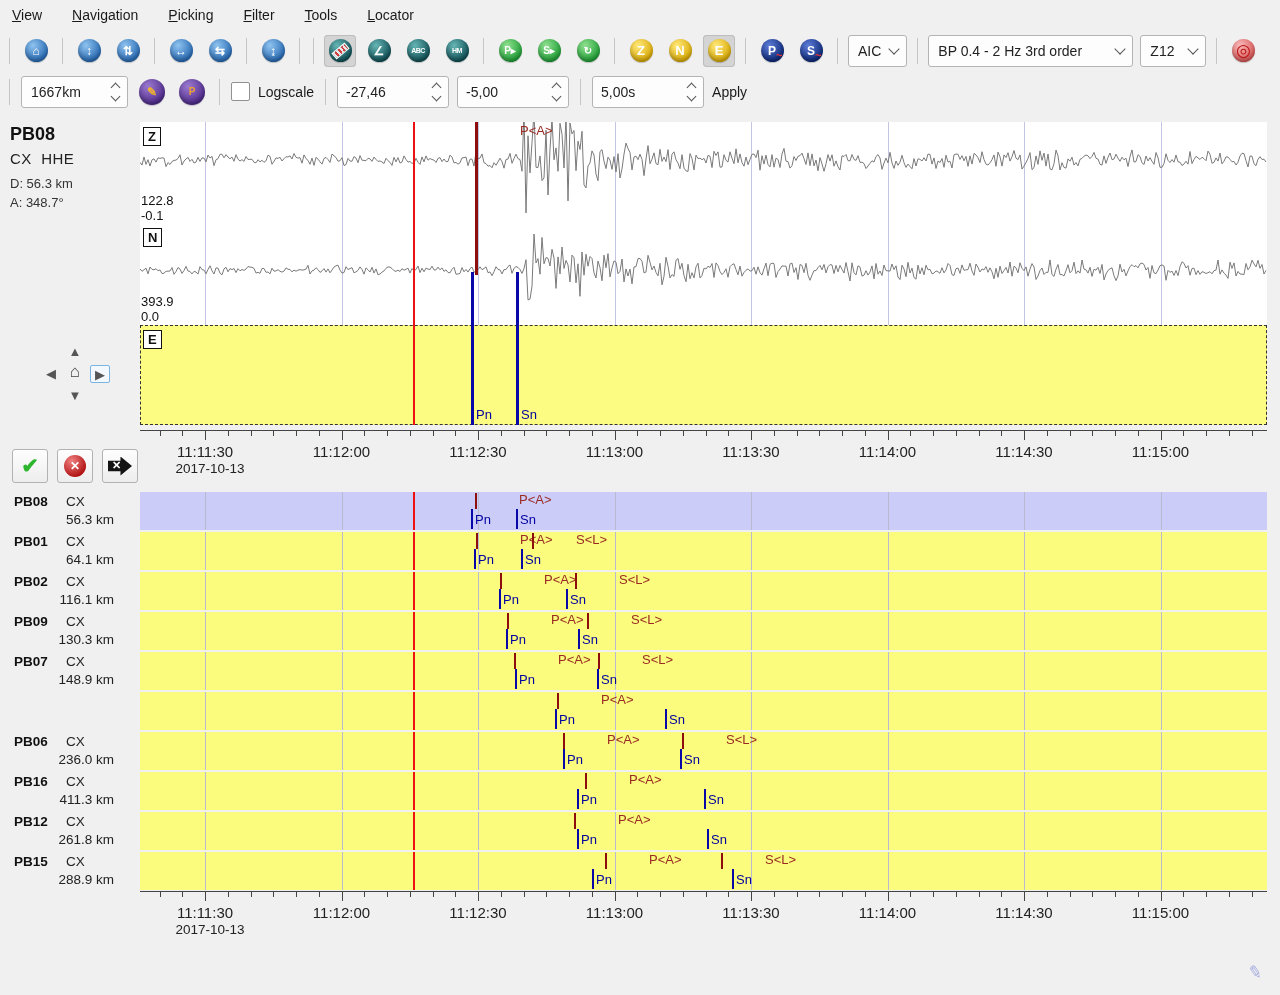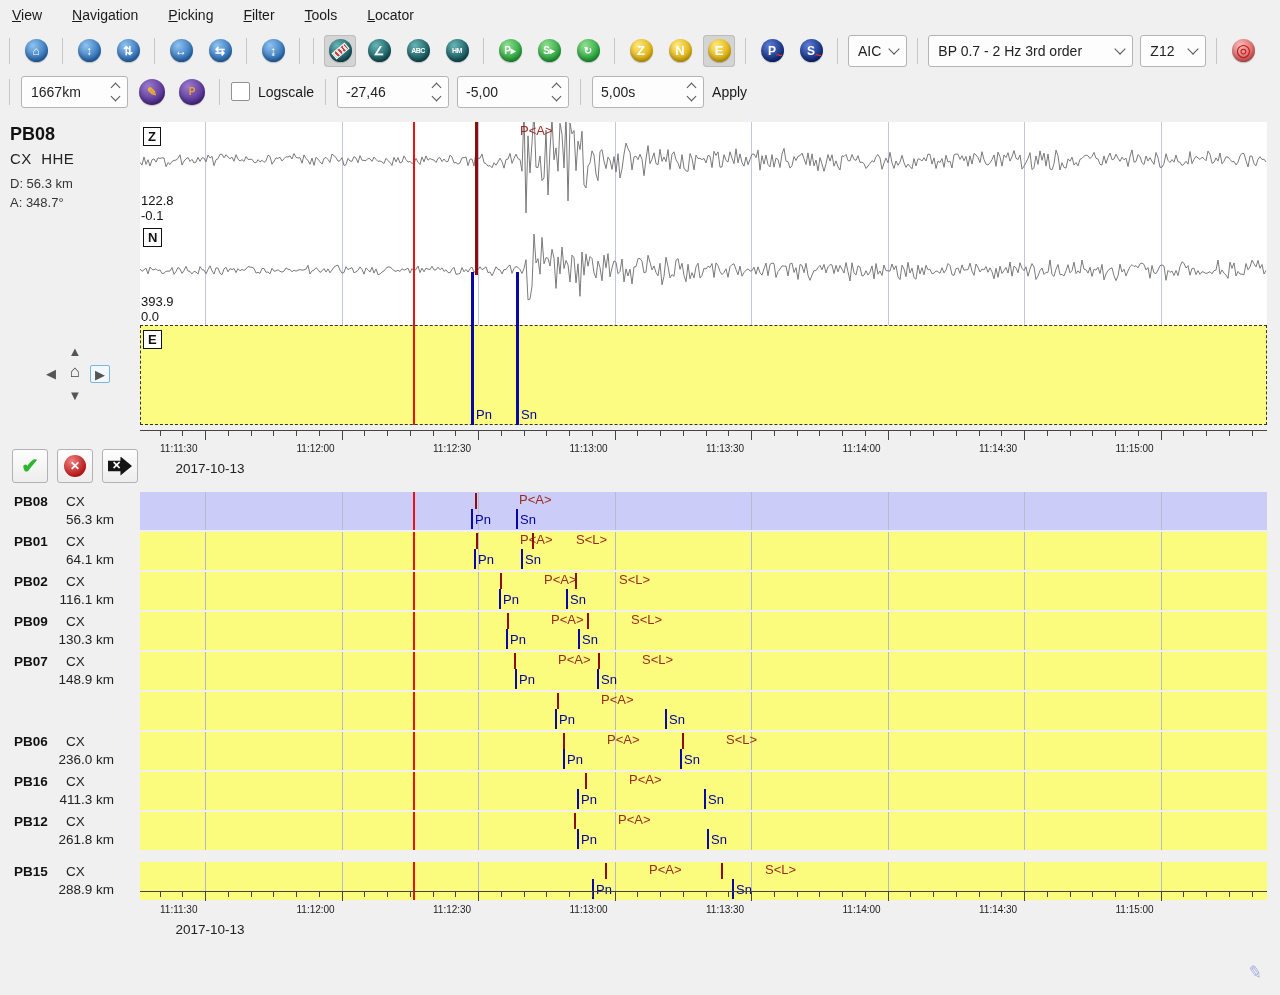--- a/index.html
+++ b/index.html
@@ -68,21 +68,21 @@
   .mline{position:absolute;width:3px;background:var(--pick-p,#8e0d0d);}
   .mline.mb{background:var(--pick-auto,#0808a8);}
   .mlab{position:absolute;font-size:13px;white-space:nowrap;}
   .lp{color:var(--pick-p-label,#992b22);padding-left:40px;}
   .lb{color:var(--pick-auto-label,#0000a0);}
   
   .axis{position:absolute;left:0;width:1280px;height:56px;}
   .axis-line{position:absolute;left:140px;width:1127px;top:0;height:0;border-top:1px solid #444;}
   .tick{position:absolute;top:1px;height:5px;width:0;border-left:1px solid #444;}
   .tick.major{height:9px;}
-  .axis-label{position:absolute;top:13px;width:90px;font-size:10px;color:#222;}
+  .axis-label{position:absolute;top:13px;width:90px;text-align:center;font-size:15px;color:#222;}
   .axis-date{position:absolute;top:31px;width:90px;text-align:center;font-size:13.5px;color:#222;}
   
   .rbtn{position:absolute;top:449px;width:34px;height:32px;border:1px solid #b2b2b2;border-radius:3px;
         background:linear-gradient(#fefefe,#ededed);display:flex;align-items:center;justify-content:center;}
   .check-glyph{color:#2eb52e;font-size:21px;font-weight:bold;}
   .reject-glyph{width:22px;height:22px;border-radius:50%;color:#fff;font-size:12px;font-weight:bold;
         display:flex;align-items:center;justify-content:center;
         background:radial-gradient(circle at 35% 28%,#f08080,#b01010 75%);}
   .skip-glyph{width:24px;height:19px;background:#141414;position:relative;
         clip-path:polygon(0 22%,52% 22%,52% 0,100% 50%,52% 100%,52% 78%,0 78%);}
@@ -187,21 +187,21 @@
           <span class="sq">~</span>
         </span>
       </div>
     <div class="tsep"></div>
     <div class="combo">
         <span>AIC</span>
         <span class="chev"></span>
       </div>
     <div class="tsep"></div>
     <div class="combo" style="width:186px;">
-        <span>BP 0.7 - 2 Hz  3rd order</span>
+        <span>BP 0.4 - 2 Hz  3rd order</span>
         <span class="chev" style="margin-left:auto;"></span>
       </div>
     <div class="combo" style="width:47px;">
         <span>Z12</span>
         <span class="chev" style="margin-left:auto;"></span>
       </div>
     <div class="tsep"></div>
     <div class="tbtn">
         <span class="cir redtarget">◎</span>
       </div>
@@ -593,21 +593,21 @@
           <div class="gline" style="left: 1020.5px;"></div>
           <div class="oline" style="left: 273px;"></div>
           <div class="mline" style="left: 434px; top: 1px; height: 16px;"></div>
           <div class="mlab lp" style="left: 438px; top: 0px;">P&lt;A&gt;</div>
           <div class="mline mb" style="left: 437px; top: 17px; height: 20px;"></div>
           <div class="mlab lb" style="left: 441px; top: 20px;">Pn</div>
           <div class="mline mb" style="left: 567px; top: 17px; height: 20px;"></div>
           <div class="mlab lb" style="left: 571px; top: 20px;">Sn</div>
         </div>
       </div>
-      <div class="srow" style="top: 852px; margin-top: 10px;">
+      <div class="srow" style="top: 852px;">
         <div class="srow-label">
           <span class="scode">PB15</span>
           <span class="snet">CX</span>
           <span class="sdist">288.9 km</span>
         </div>
         <div class="strace">
           <div class="gline" style="left: 65px;"></div>
           <div class="gline" style="left: 201.5px;"></div>
           <div class="gline" style="left: 338px;"></div>
           <div class="gline" style="left: 474.5px;"></div>

